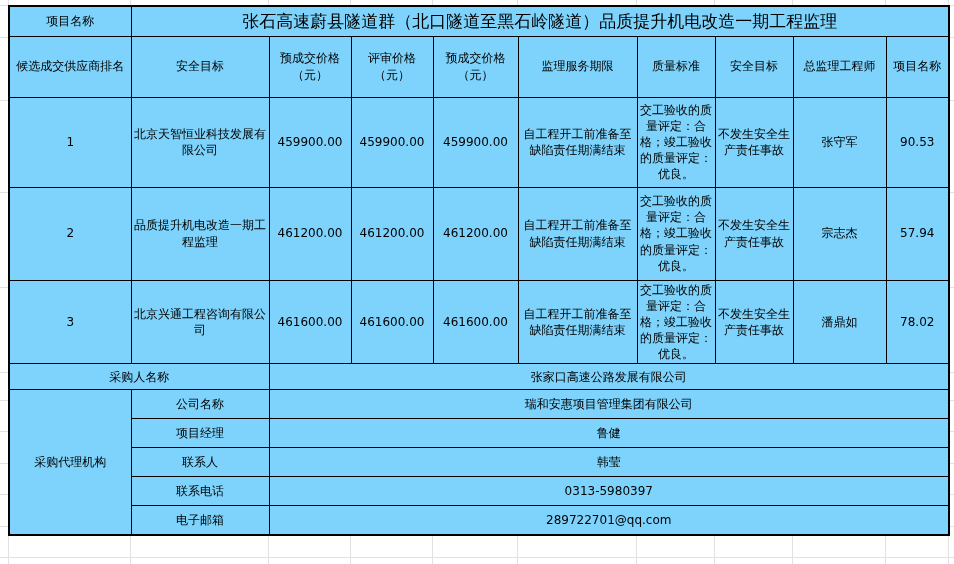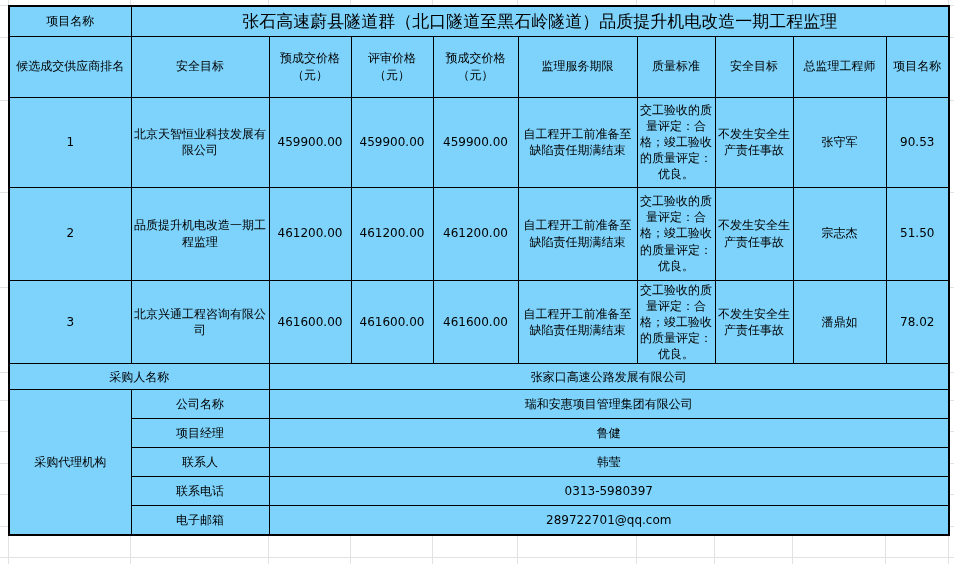--- a/index.html
+++ b/index.html
@@ -116,21 +116,21 @@
   <tr class="r-d2">
     <td>2</td>
     <td>品质提升机电改造一期工程监理</td>
     <td>461200.00</td>
     <td>461200.00</td>
     <td>461200.00</td>
     <td>自工程开工前准备至缺陷责任期满结束</td>
     <td>交工验收的质量评定：合格；竣工验收的质量评定：优良。</td>
     <td>不发生安全生产责任事故</td>
     <td>宗志杰</td>
-    <td>51.50</td>
+    <td>57.94</td>
   </tr>
 
   <tr class="r-d3">
     <td>3</td>
     <td>北京兴通工程咨询有限公司</td>
     <td>461600.00</td>
     <td>461600.00</td>
     <td>461600.00</td>
     <td>自工程开工前准备至缺陷责任期满结束</td>
     <td>交工验收的质量评定：合格；竣工验收的质量评定：优良。</td>

